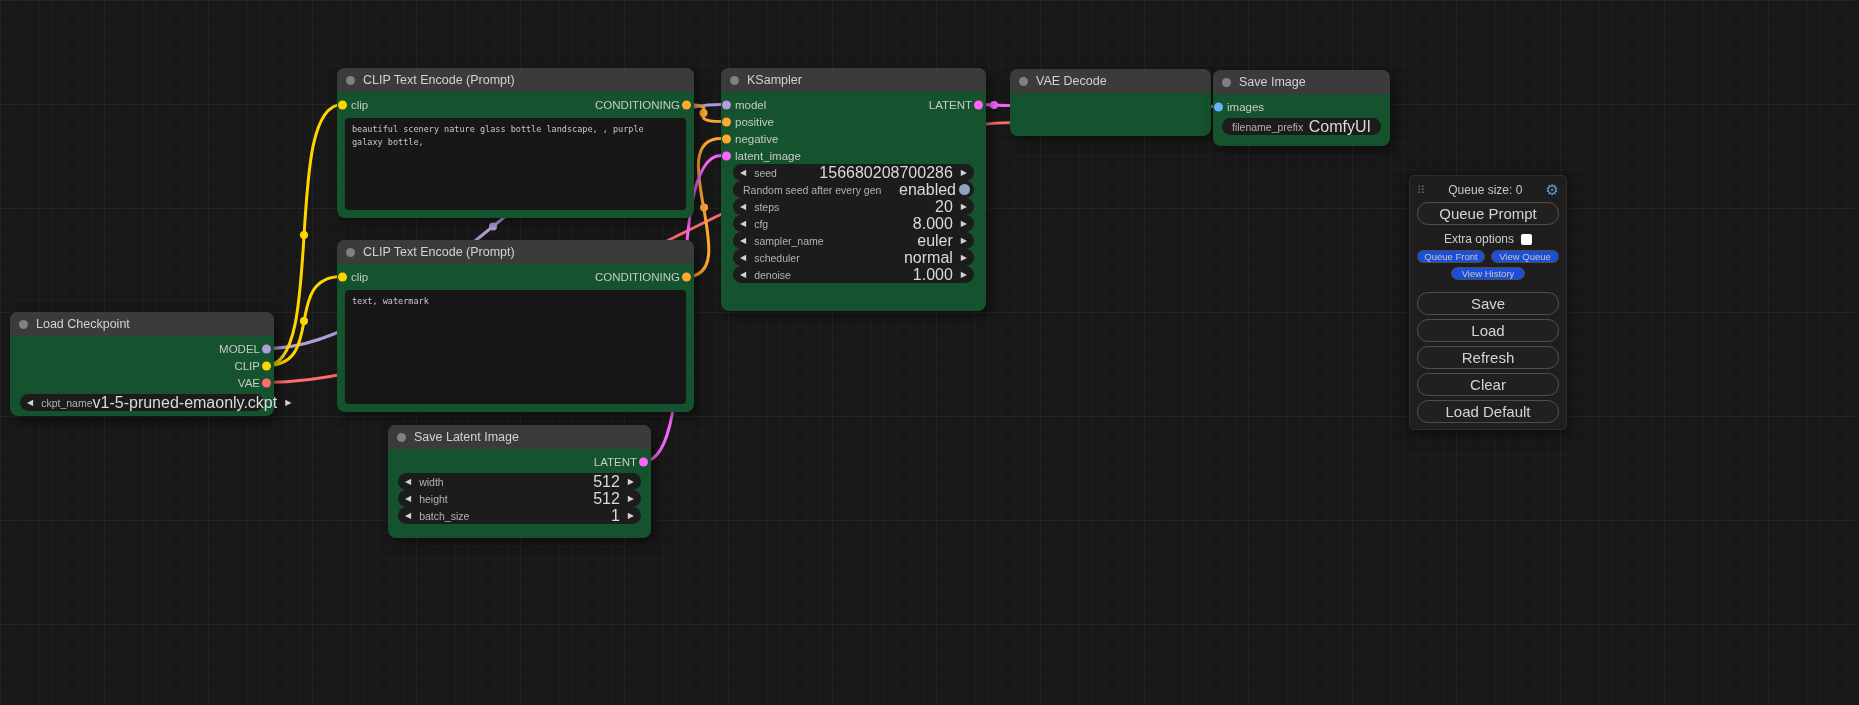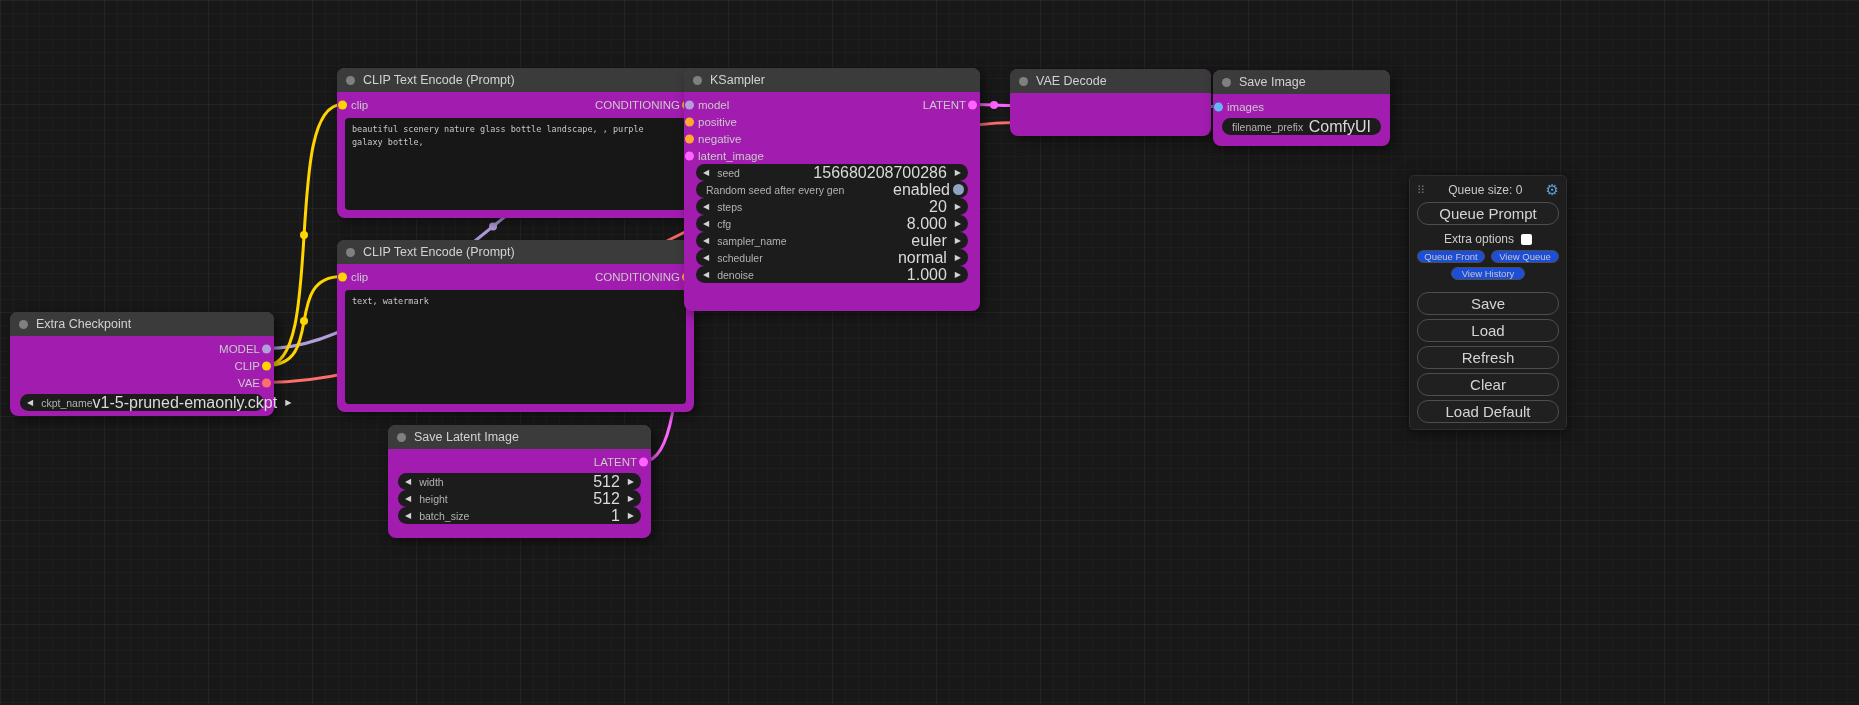--- a/index.html
+++ b/index.html
@@ -12,21 +12,21 @@
       linear-gradient(rgba(255,255,255,0.028) 1px, transparent 1px),
       linear-gradient(90deg, rgba(255,255,255,0.028) 1px, transparent 1px),
       linear-gradient(rgba(255,255,255,0.018) 1px, transparent 1px),
       linear-gradient(90deg, rgba(255,255,255,0.018) 1px, transparent 1px);
     background-size:104px 104px, 104px 104px, 13px 13px, 13px 13px;
   }
   #wires { position:absolute; left:0; top:0; z-index:1; }
   #wires path { fill:none; stroke-width:3; }
 
   .node {
-    position:absolute; z-index:2; background:#a21caf; border-radius:8px;
+    position:absolute; z-index:2; background:#14532d; border-radius:8px;
     box-shadow:4px 4px 12px rgba(0,0,0,.5);
   }
   .node-header {
     display:flex; align-items:center; height:24px; padding:0 9px;
     background:#3b3b3b; border-radius:8px 8px 0 0;
   }
   .collapse-dot { width:9px; height:9px; border-radius:50%; background:#808080; margin-right:8px; flex:0 0 auto; }
   .node-title { color:#d2d2d2; font-size:12.5px; white-space:nowrap; }
 
   .slot-rows { padding-top:4px; }
@@ -110,21 +110,21 @@
   <circle cx="703.5" cy="113" r="4" fill="#FFA931"></circle>
   <circle cx="704" cy="207.5" r="4" fill="#FFA931"></circle>
   <circle cx="682" cy="308.5" r="4" fill="#FF64FF"></circle>
   <circle cx="994" cy="105" r="4" fill="#FF64FF"></circle>
   <circle cx="1197" cy="106" r="4" fill="#64B5F6"></circle>
 </svg>
 
 <div class="node" style="left:10px;top:312px;width:264px;height:104px;">
   <div class="node-header">
     <span class="collapse-dot"></span>
-    <span class="node-title">Extra Checkpoint</span>
+    <span class="node-title">Load Checkpoint</span>
   </div>
   <div class="slot-rows">
     <div class="slot-row outrow">
       <span class="slot-label">MODEL</span>
       <span class="slot-dot out dot-model"></span>
     </div>
     <div class="slot-row outrow">
       <span class="slot-label">CLIP</span>
       <span class="slot-dot out dot-clip"></span>
     </div>
@@ -199,21 +199,21 @@
     <span class="w-arrow">▶</span>
   </div>
   <div class="widget m10">
     <span class="w-arrow">◀</span>
     <span class="w-label">batch_size</span>
     <span class="w-value">1</span>
     <span class="w-arrow">▶</span>
   </div>
 </div>
 
-<div class="node" style="left:684px;top:68px;width:296px;height:243px;">
+<div class="node" style="left:721px;top:68px;width:265px;height:243px;">
   <div class="node-header">
     <span class="collapse-dot"></span>
     <span class="node-title">KSampler</span>
   </div>
   <div class="slot-rows">
     <div class="slot-row">
       <span class="slot-dot in dot-model"></span>
       <span class="slot-label">model</span>
       <span class="spacer"></span>
       <span class="slot-label">LATENT</span>

